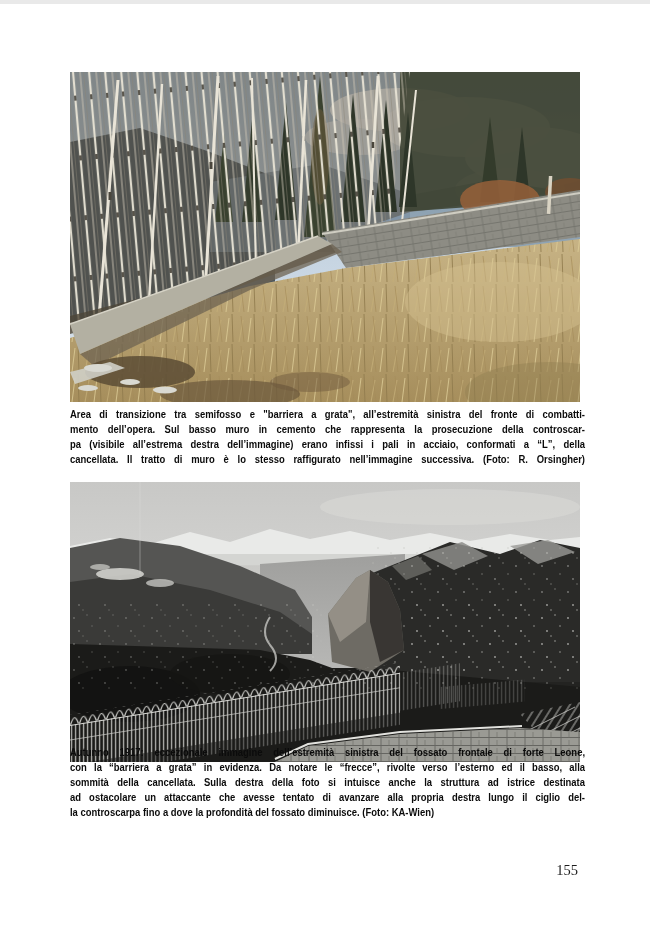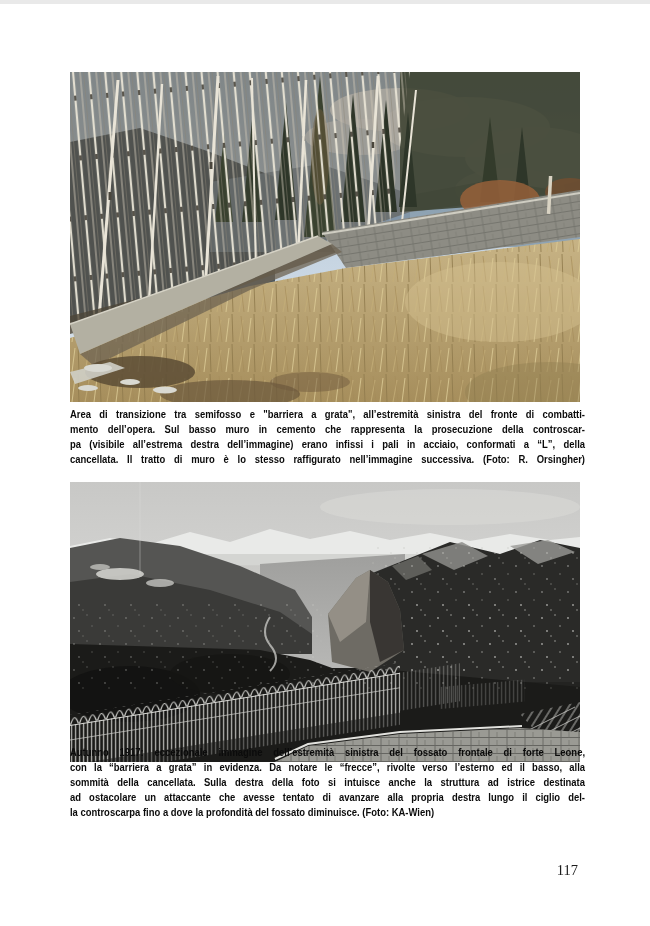--- a/index.html
+++ b/index.html
@@ -260,14 +260,14 @@
     </div>
     <figcaption class="caption" id="caption2">
       <div class="cap-line just">Autunno 1917: eccezionale immagine dell’estremità sinistra del fossato frontale di forte Leone,</div>
       <div class="cap-line just">con la “barriera a grata” in evidenza. Da notare le “frecce”, rivolte verso l’esterno ed il basso, alla</div>
       <div class="cap-line just">sommità della cancellata. Sulla destra della foto si intuisce anche la struttura ad istrice destinata</div>
       <div class="cap-line just">ad ostacolare un attaccante che avesse tentato di avanzare alla propria destra lungo il ciglio del-</div>
       <div class="cap-line">la controscarpa fino a dove la profondità del fossato diminuisce. (Foto: KA-Wien)</div>
     </figcaption>
   </figure>
 
-  <div class="page-number">117</div>
+  <div class="page-number">155</div>
 </div>
 
 </body></html>

